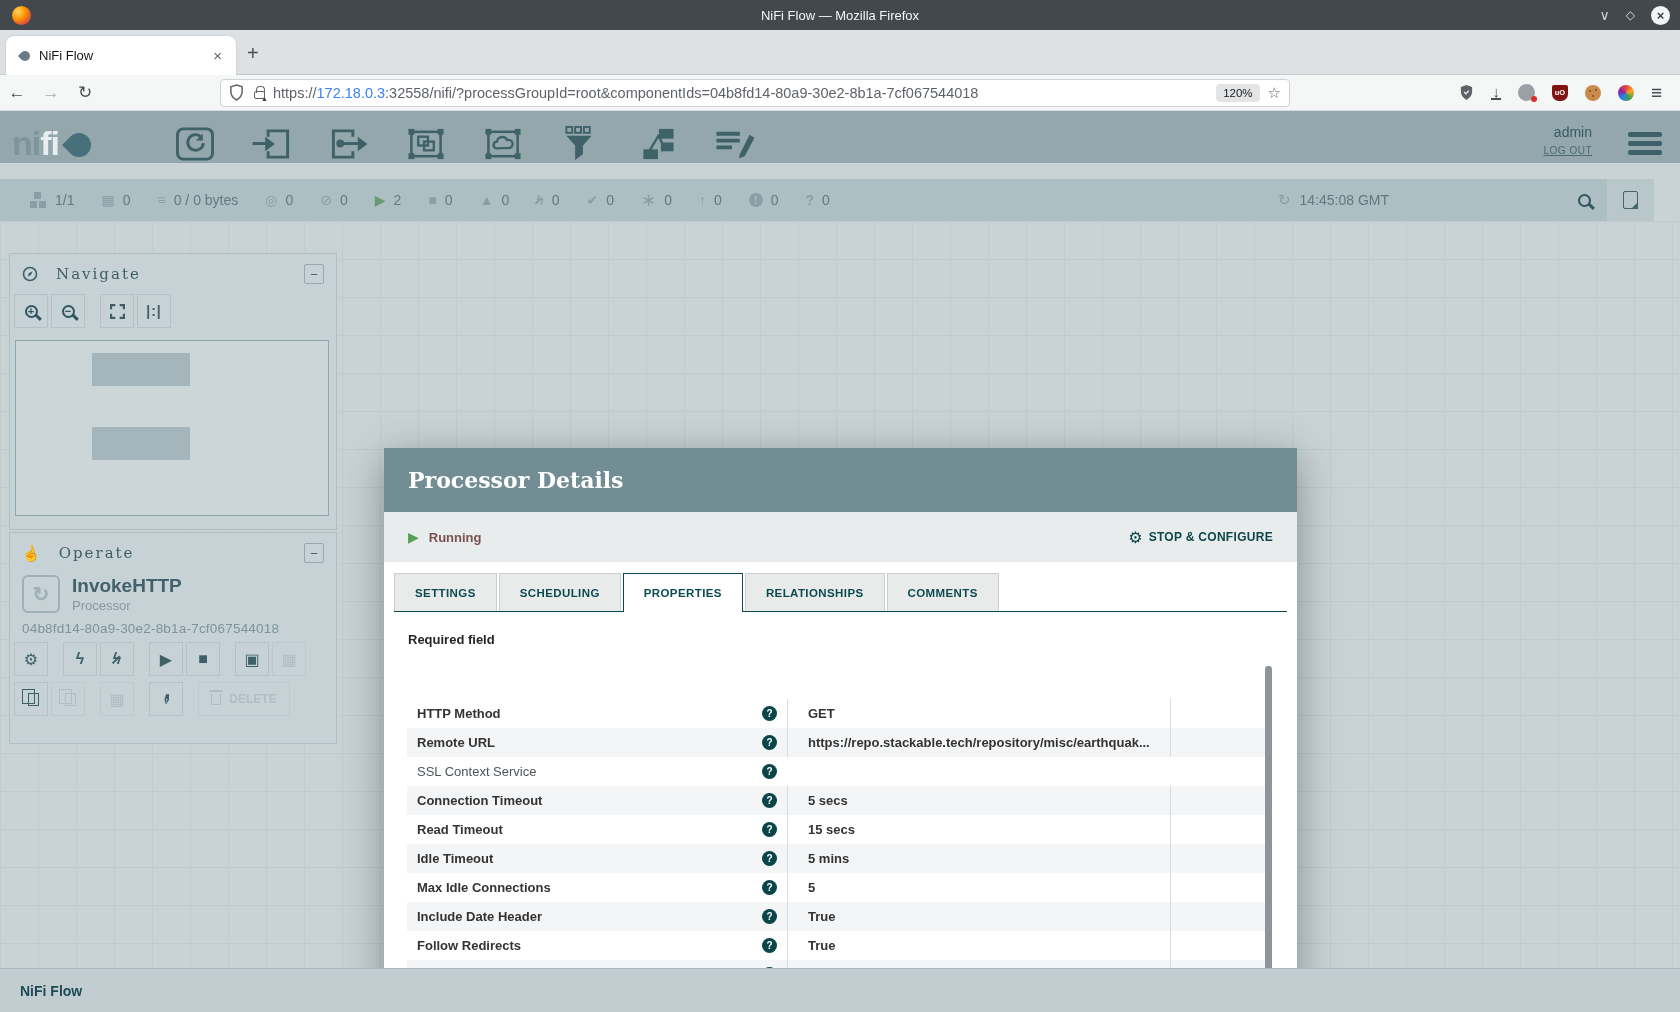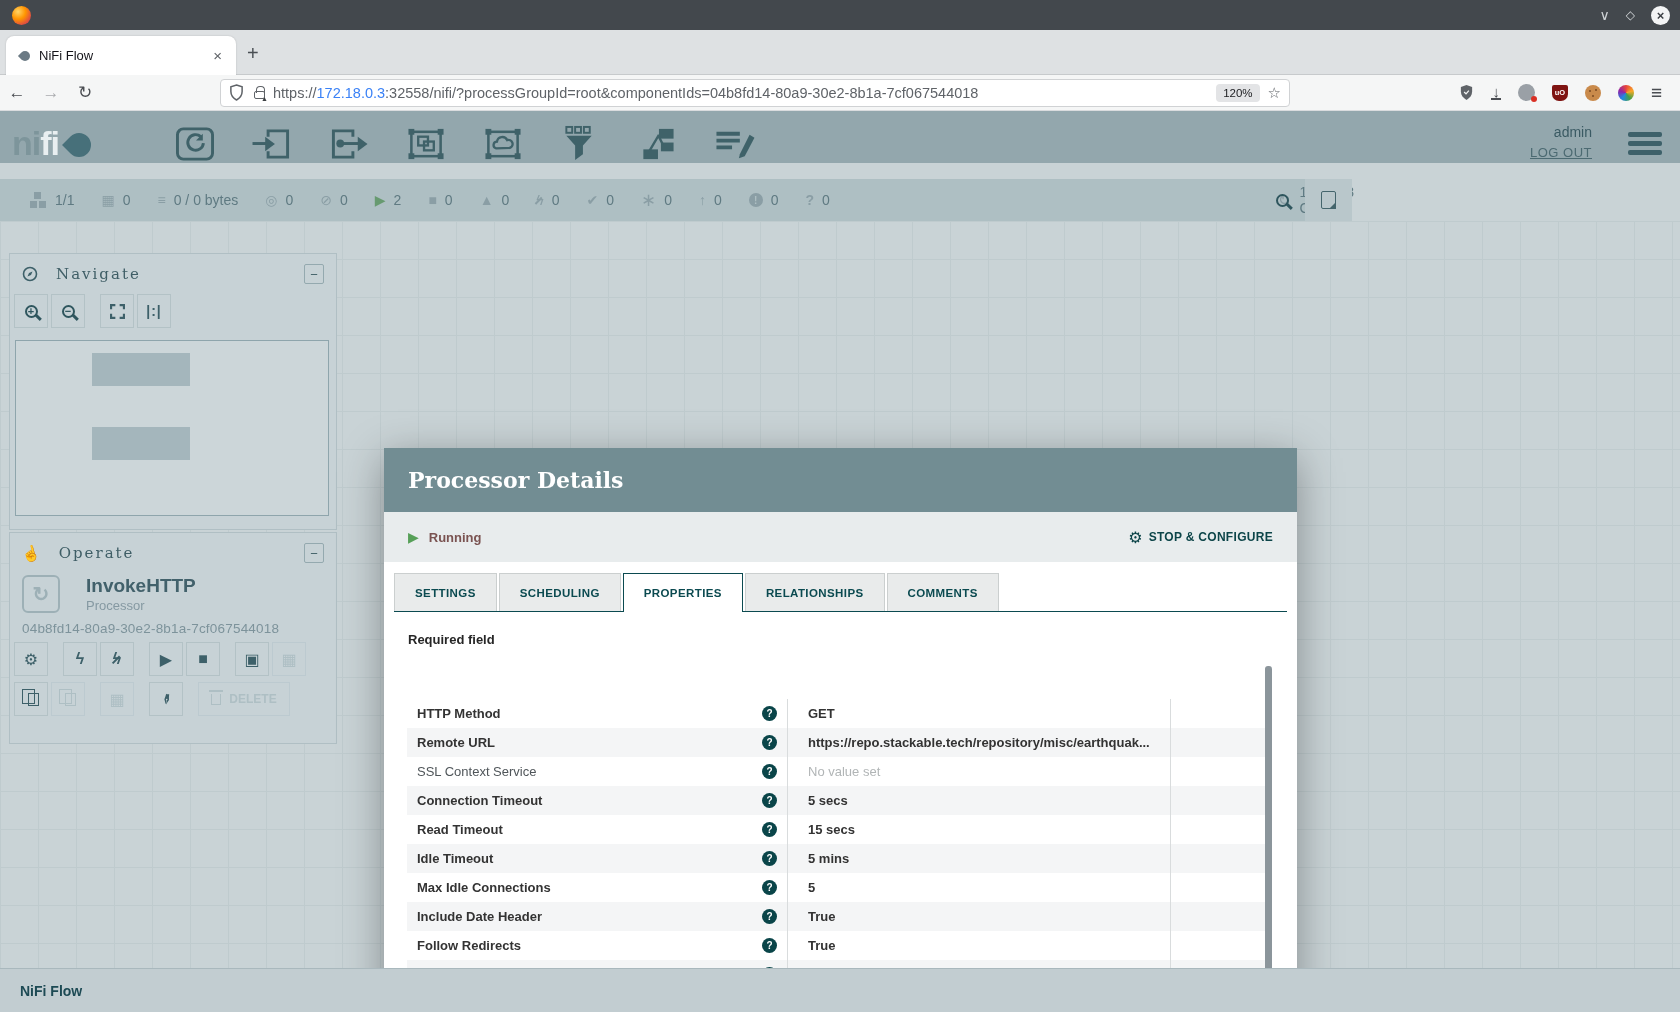--- a/index.html
+++ b/index.html
@@ -61,26 +61,26 @@
   #logo { position:absolute; left:12px; top:12px; display:flex; align-items:flex-end; }
   .logo-ni { font-size:34px; font-weight:bold; letter-spacing:-1px; color:#7d959b; line-height:40px; }
   .logo-fi { font-size:34px; font-weight:bold; letter-spacing:-1px; color:#e9eff1; line-height:40px; }
   .logo-drop { width:24px; height:24px; background:#47707a; border-radius:0 50% 50% 50%;
     transform:rotate(-45deg); margin:0 0 6px 8px; }
   #component-toolbar { position:absolute; left:172px; top:10px; display:flex; gap:31px; }
   .tool-icon { width:46px; height:46px; display:flex; align-items:center; justify-content:center; }
   .tool-icon svg { width:44px; height:38px; }
   #header-right { position:absolute; right:88px; top:13px; text-align:right; }
   .admin-label { font-size:14px; color:#3a5a63; }
-  .logout-link { font-size:13px; color:#4c6a72; text-decoration:underline; display:inline-block; margin-top:5px; letter-spacing:.5px; }
+  .logout-link { font-size:10px; color:#4c6a72; text-decoration:underline; display:inline-block; margin-top:5px; letter-spacing:.5px; }
   #nifi-menu { position:absolute; right:18px; top:21px; width:34px; }
   #nifi-menu div { height:5px; background:#3d6069; border-radius:2px; margin-bottom:4px; }
 
   
-  #statusbar { position:absolute; left:0; top:179px; width:1352px; height:42px; background:#aebfc3; }
+  #statusbar { position:absolute; left:0; top:179px; width:1654px; height:42px; background:#aebfc3; }
   #status-items { position:absolute; left:30px; top:0; height:42px; display:flex; align-items:center; gap:27px; }
   .st-item { display:flex; align-items:center; gap:8px; font-size:14px; color:#5f7a82; }
   .st-item .g { font-size:14px; color:#8a9ea5; }
   .st-item .play { color:#679a70; }
   .cubes { width:7px; height:7px; background:#8a9ea5; display:inline-block; position:relative; margin-right:10px;
     box-shadow:9px 0 0 #8a9ea5, 4px -9px 0 #8a9ea5; top:4px; }
   .circ { width:14px; height:14px; border-radius:50%; background:#8a9ea5; color:#aebfc3 !important;
     display:inline-flex; align-items:center; justify-content:center; font-size:10px !important; font-weight:bold; }
   .qq { font-weight:bold; }
   .slashed { position:relative; display:inline-block; }
@@ -180,20 +180,21 @@
   .t-val.unset { color:#b1b5b6; font-weight:normal; }
   .help-ic { width:15px; height:15px; border-radius:50%; background:#0a4549; color:#fff; font-size:10px;
     font-weight:bold; display:flex; align-items:center; justify-content:center; flex:none; }
   #scroll-thumb { position:absolute; right:0; top:2px; width:7px; height:350px; background:#8b959b; border-radius:3px; }
 </style>
 </head>
 <body>
 
 <div id="titlebar">
   <div class="ff-logo"></div>
+  <div class="win-title">NiFi Flow — Mozilla Firefox</div>
   <div class="win-controls">
     <span class="wc-min">∨</span>
     <span class="wc-max">◇</span>
     <span class="wc-close">×</span>
   </div>
 </div>
 
 <div id="tabbar">
   <div class="tab">
     <span class="tab-favicon"></span>
@@ -419,21 +420,21 @@
   </div>
 
   <div class="panel" id="operate-panel">
     <div class="panel-header">
       <span class="panel-hicon" style="transform:rotate(-15deg)">☝</span>
       <span class="panel-title">Operate</span>
       <span class="collapse-btn">−</span>
     </div>
     <div id="op-component">
       <span class="op-proc-icon">↻</span>
-      <div style="margin-left:26px">
+      <div style="margin-left:12px">
         <div class="op-name">InvokeHTTP</div>
         <div class="op-type">Processor</div>
       </div>
     </div>
     <div id="op-id">04b8fd14-80a9-30e2-8b1a-7cf067544018</div>
     <div class="btn-row" id="op-btn-row1">
         <div class="sq-btn">⚙</div>
         <div class="sq-btn gap">
           <b>ϟ</b>
         </div>
@@ -499,21 +500,20 @@
               <span class="help-ic">?</span>
             </div>
             <div class="t-val">https://repo.stackable.tech/repository/misc/earthquak...</div>
             <div class="t-extra"></div>
           </div>
           <div class="t-row">
             <div class="t-prop">
               <span class="prop-name">SSL Context Service</span>
               <span class="help-ic">?</span>
             </div>
-            <div class="t-val unset">No value set</div>
             <div class="t-extra"></div>
           </div>
           <div class="t-row alt">
             <div class="t-prop">
               <span class="prop-name req">Connection Timeout</span>
               <span class="help-ic">?</span>
             </div>
             <div class="t-val">5 secs</div>
             <div class="t-extra"></div>
           </div>

